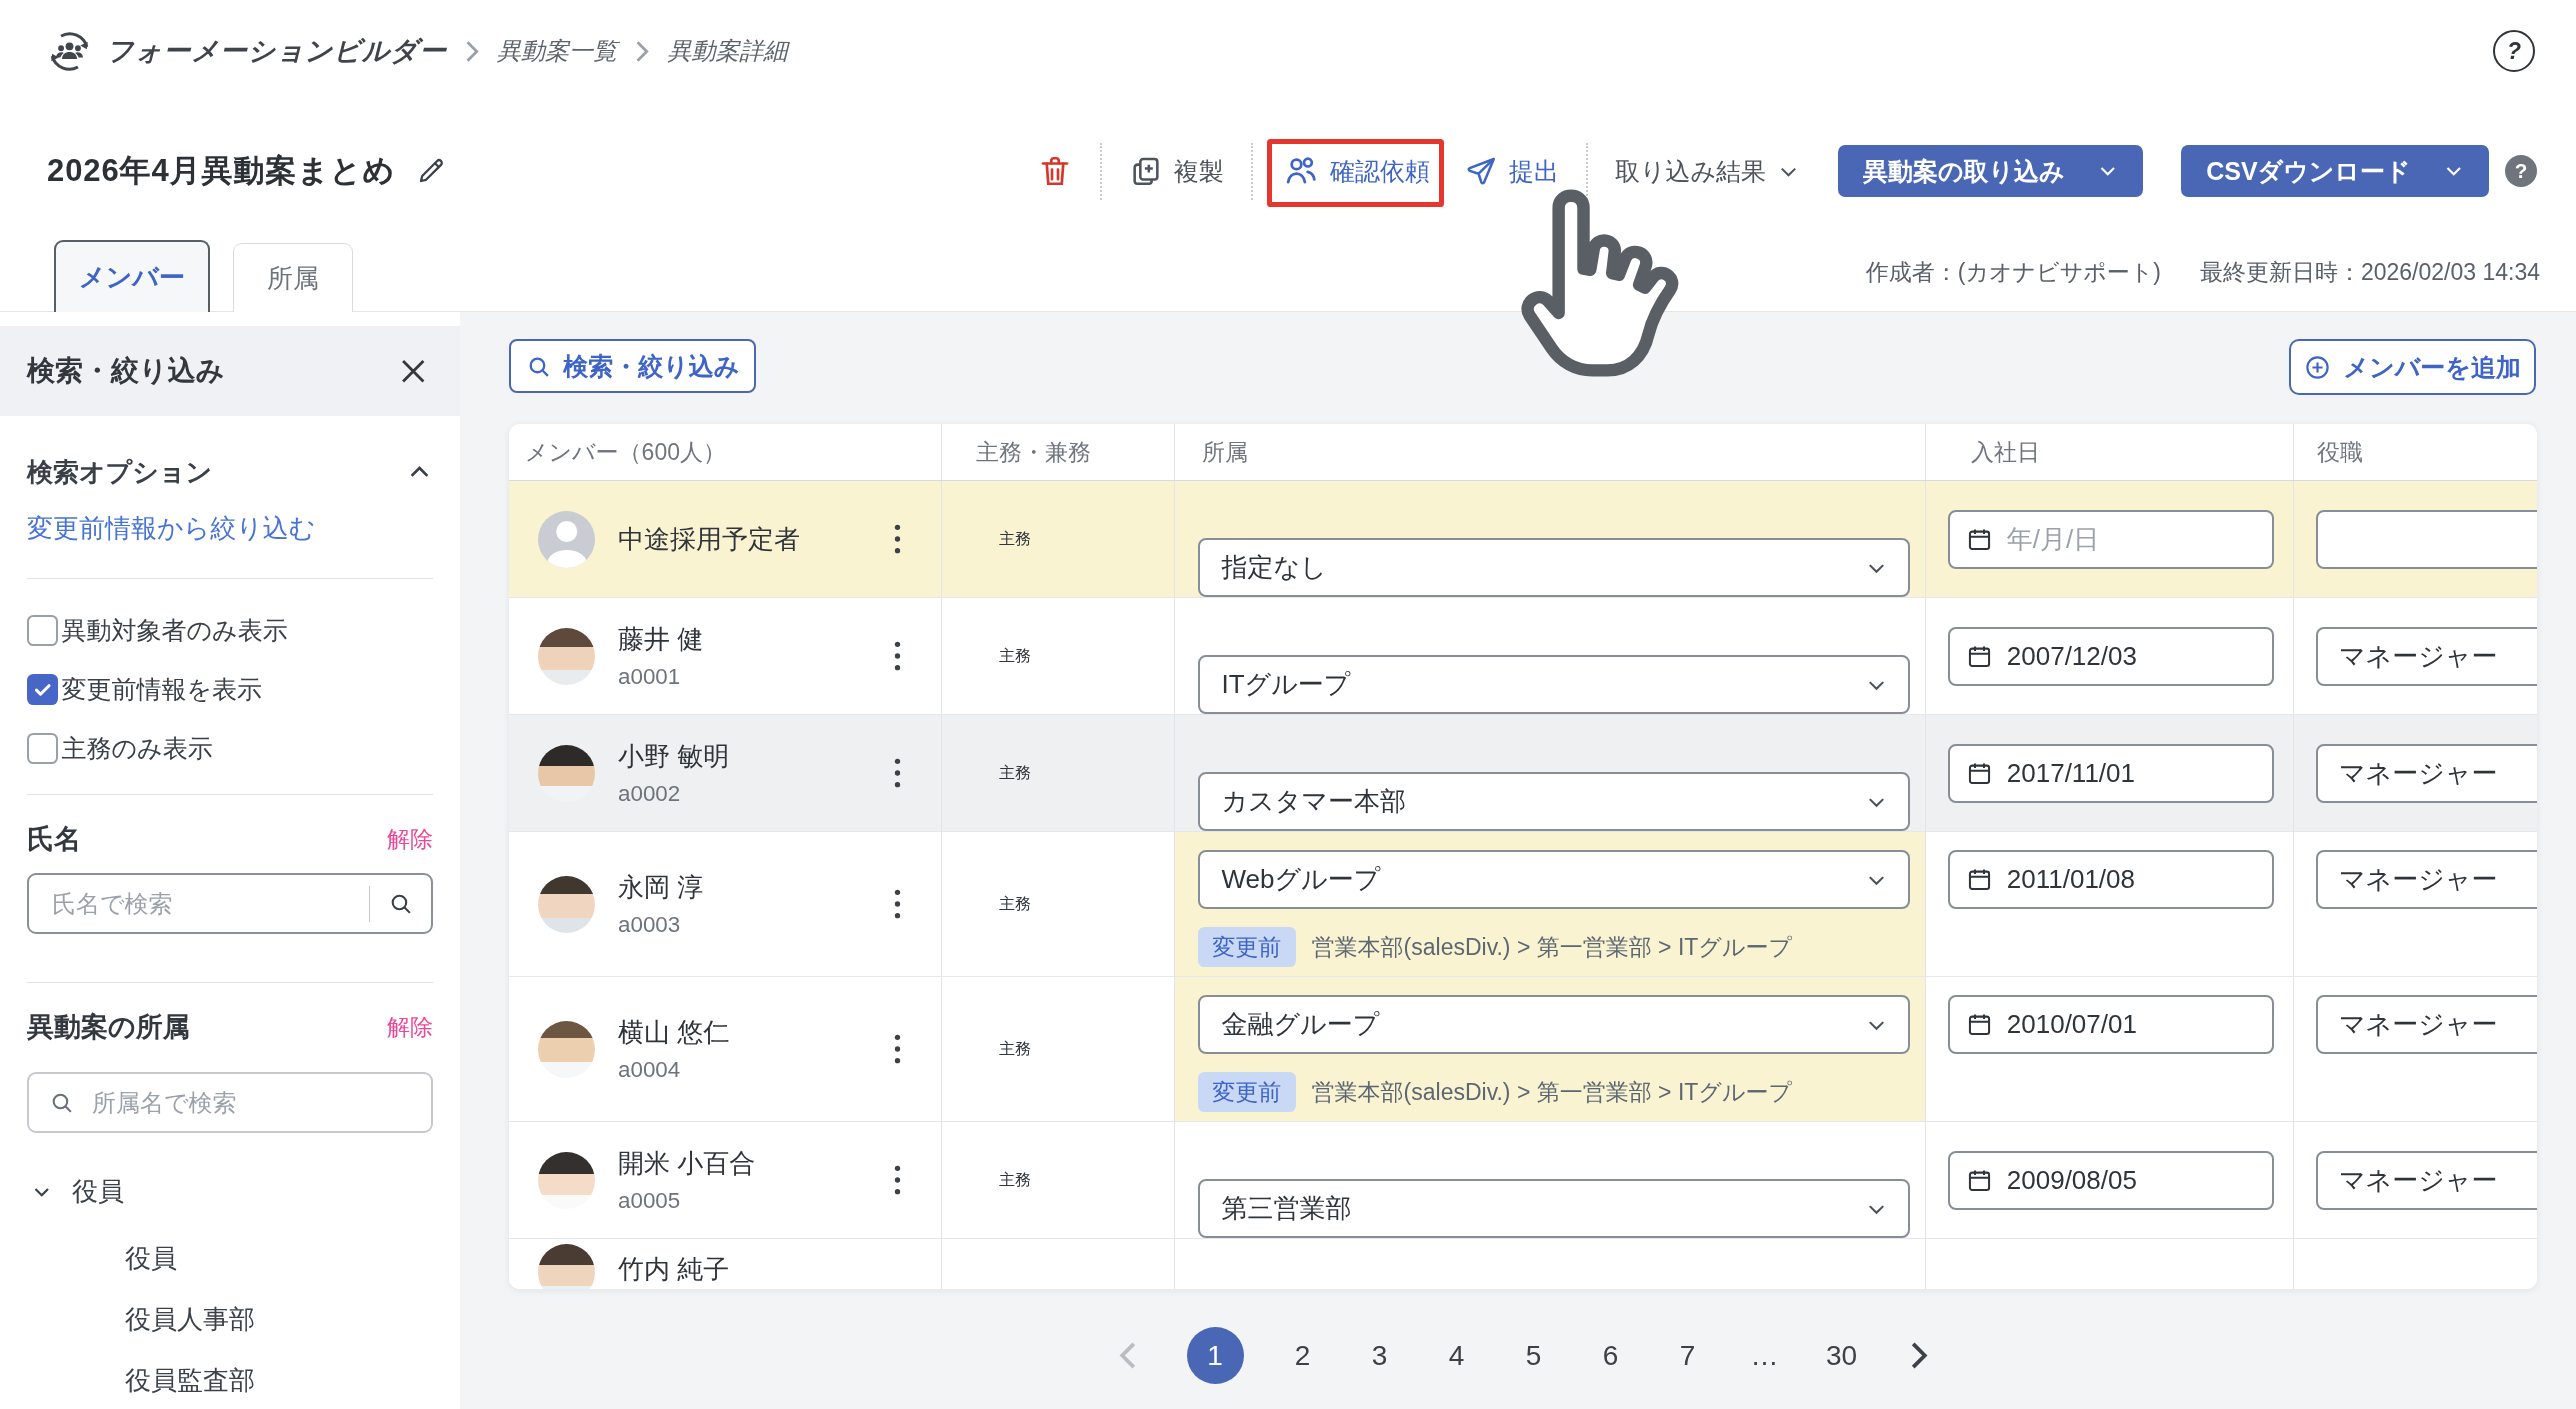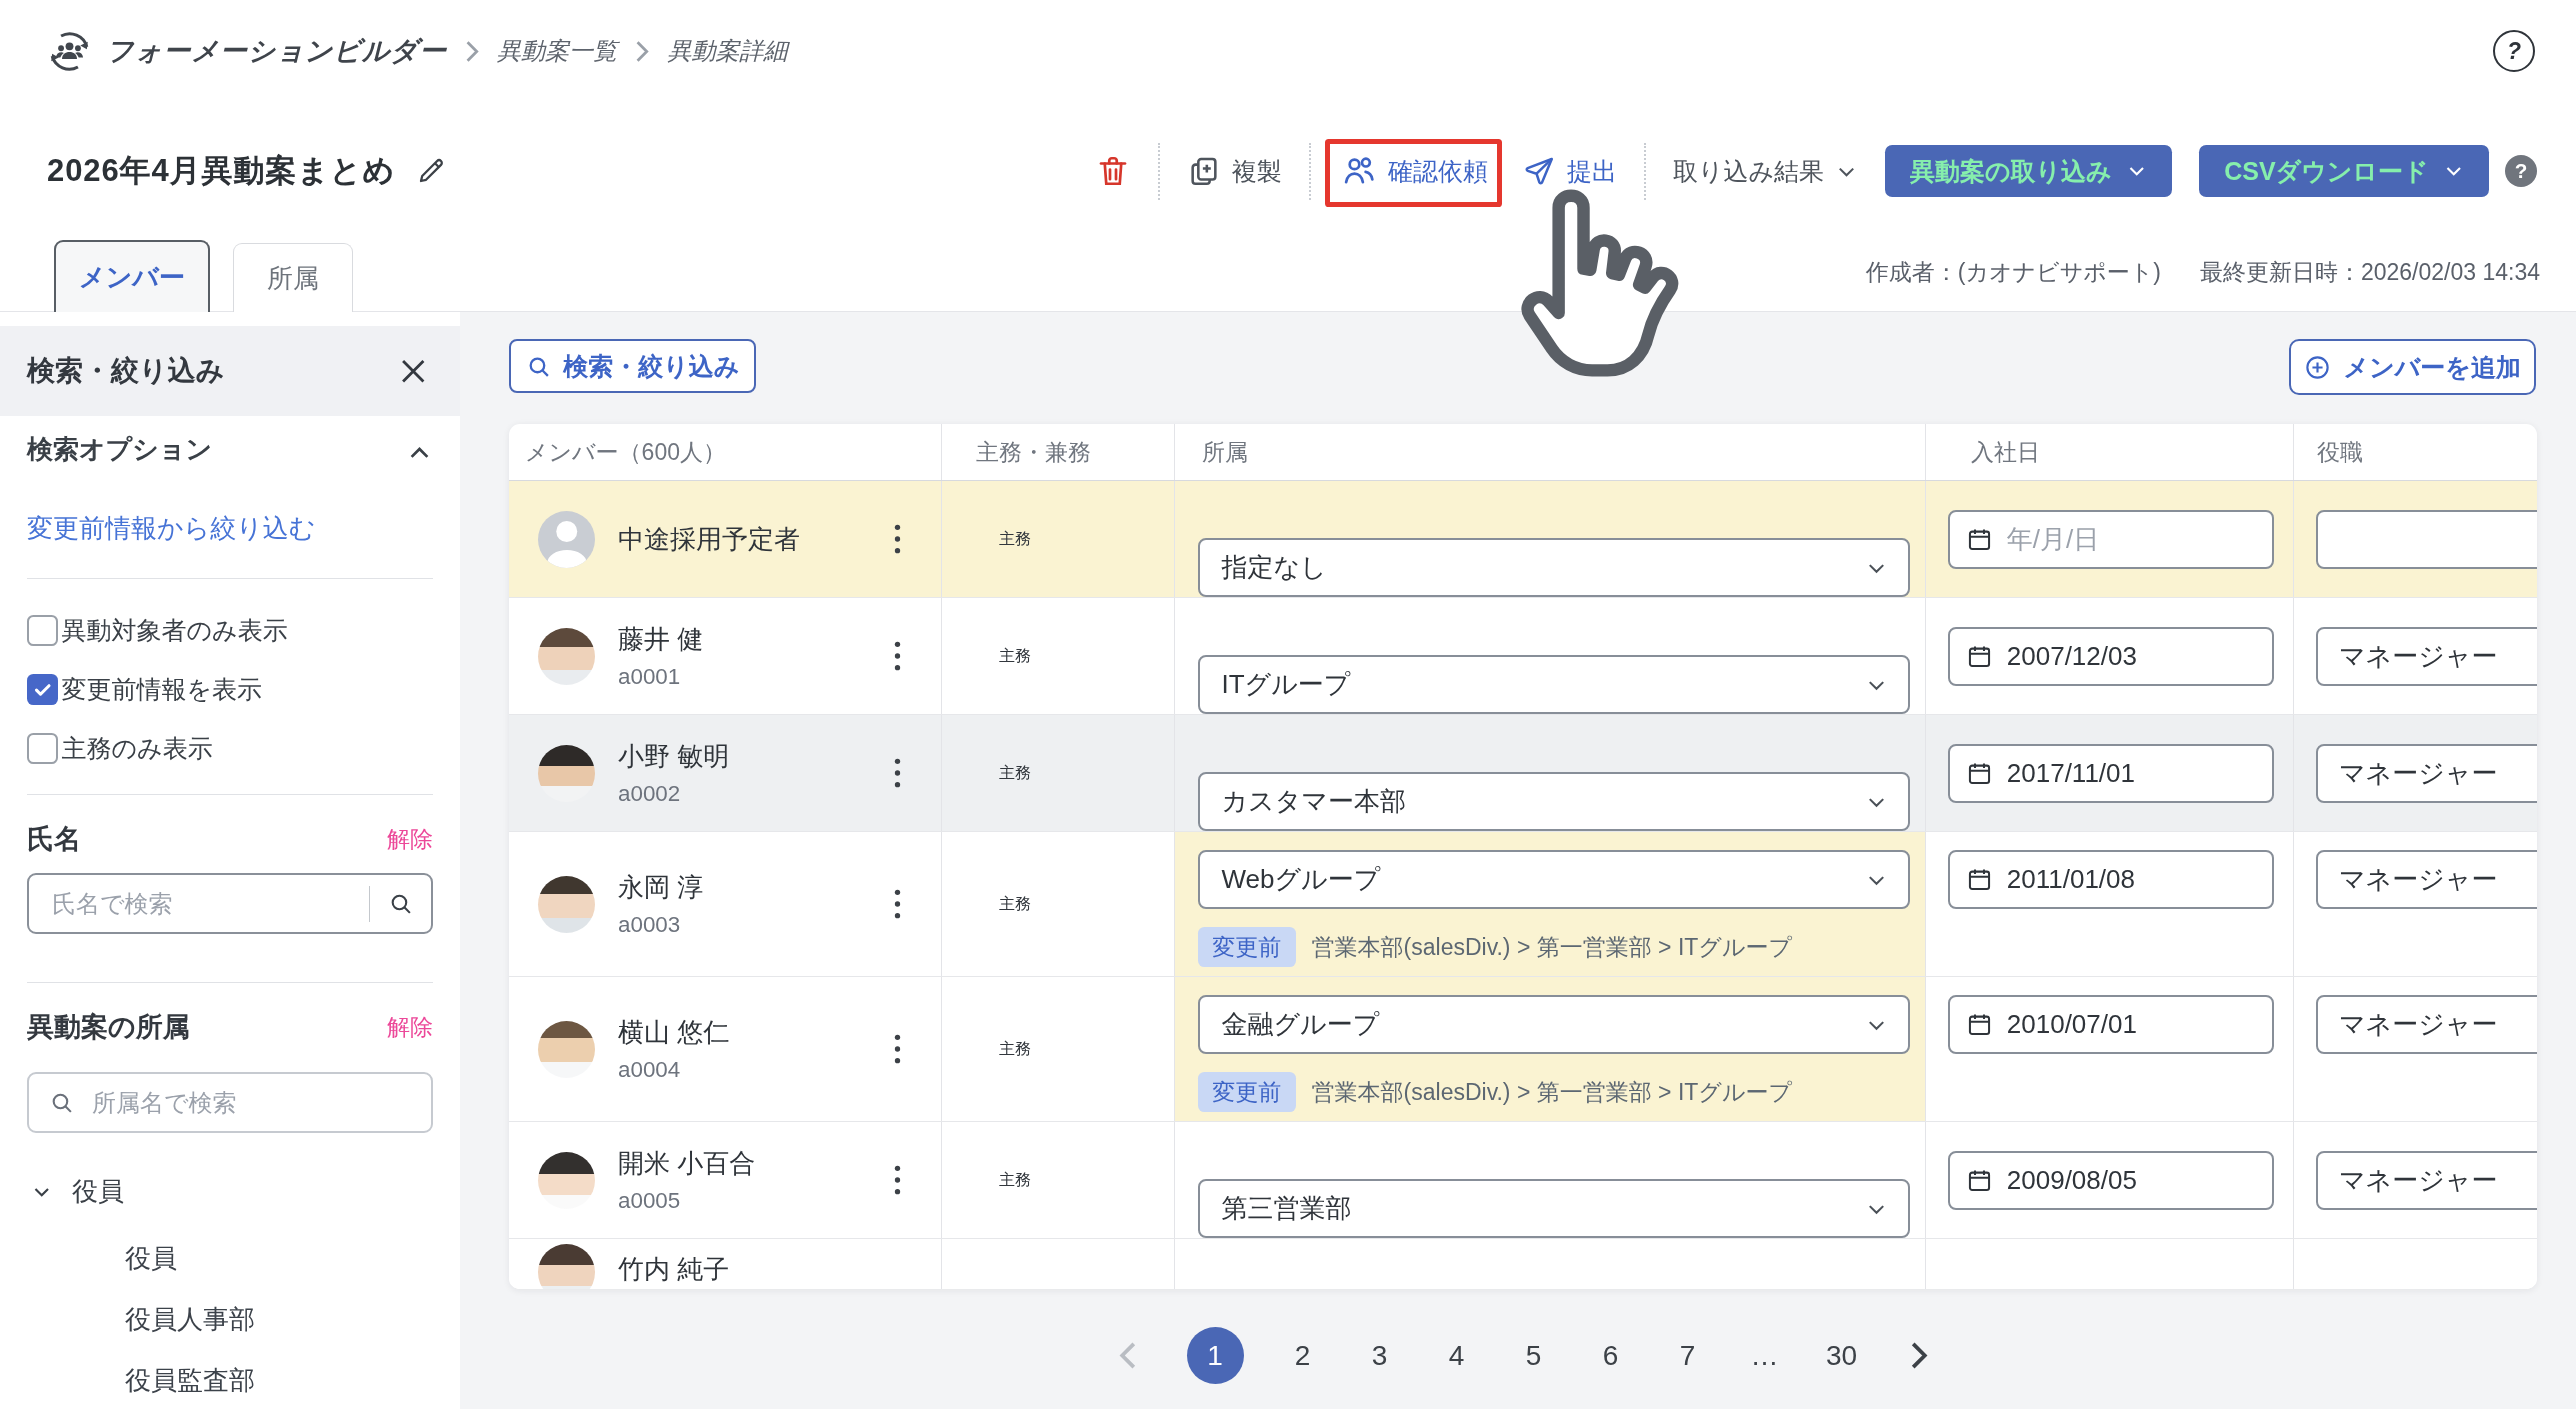--- a/index.html
+++ b/index.html
@@ -20,21 +20,21 @@
   .pagetitle{font-size:31px;font-weight:bold;color:#2c3136;letter-spacing:0.9px;}
   .pencil{margin-left:20px;}
   .titlerow .spacer{flex:1;}
   .toolbar{display:flex;align-items:center;}
   .tool{display:flex;align-items:center;gap:10.8px;font-size:25px;color:#4e545c;cursor:pointer;}
   .tool.blue{color:#3d64c6;}
   .vsep{width:0;height:57px;border-left:2.7px dotted #c8ccd2;margin:0 27px;}
   .boxed{position:relative;padding:5.4px 3.6px;}
   .boxed::after{content:"";position:absolute;inset:-9px -10.8px -12.5px -12.5px;border:5.4px solid #e5372e;border-radius:3.6px;pointer-events:none;}
   .mr28{margin-right:30.5px;}
-  .btn-primary{display:flex;align-items:center;gap:14px;background:#4a67b5;color:#86efac;font-size:25px;font-weight:bold;border-radius:7.2px;padding:0 25px;height:52px;margin-left:27px;cursor:pointer;}
+  .btn-primary{display:flex;align-items:center;gap:32px;background:#4a67b5;color:#ffffff;font-size:25px;font-weight:bold;border-radius:7.2px;padding:0 25px;height:52px;margin-left:38px;cursor:pointer;}
   .help-filled{width:32px;height:32px;border-radius:50%;background:#70757d;color:#fff;display:flex;align-items:center;justify-content:center;font-size:20.6px;font-weight:bold;margin-left:16px;}
   
   .tabs{position:absolute;bottom:-1.8px;left:54px;display:flex;align-items:flex-end;gap:23px;}
   .tab{box-sizing:border-box;border-radius:9px 9px 0 0;display:flex;align-items:center;justify-content:center;font-size:26px;cursor:pointer;}
   .tab.active{width:156px;height:73px;background:#f6f7f8;border:2.7px solid #585e65;border-bottom:none;color:#3d64c6;font-weight:bold;justify-content:center;}
   .tab.idle{width:120px;height:70px;background:#fff;border:1.8px solid #d9dbdf;border-bottom:none;color:#6e747c;}
   .metas{position:absolute;right:36px;bottom:23px;display:flex;gap:39px;font-size:23px;color:#5a606a;}
   
   .sidebar{position:absolute;top:312px;left:0;width:460px;bottom:0;background:#fff;}
   .sb-band{position:absolute;top:14.3px;left:0;right:0;height:90px;background:#f0f1f4;display:flex;align-items:center;padding:0 32px 0 27px;box-sizing:border-box;}
@@ -232,21 +232,21 @@
   </div>
 </div>
 
 <div class="sidebar">
   <div class="sb-band">
     <span class="sb-title">検索・絞り込み</span>
     <svg width="30.5" height="30.5" viewBox="0 0 24 24" stroke="#33383f" stroke-width="2.2" fill="none">
         <path d="M4 4l16 16M20 4L4 20"></path>
       </svg>
   </div>
-  <div class="sb-row" style="top:120px;align-items:flex-end;">
+  <div class="sb-row" style="top:143px;">
     <span class="sb-label">検索オプション</span>
     <svg width="27" height="27" viewBox="0 0 24 24" fill="none" stroke="#3a4047" stroke-width="2.4">
         <path d="M5 15l7-7 7 7"></path>
       </svg>
   </div>
   <div class="sb-link" style="top:199px;">変更前情報から絞り込む</div>
   <div class="sb-hr" style="top:266px;"></div>
   <div class="sb-row" style="top:289px;flex-direction:column;align-items:stretch;" id="cbxList">
       <div class="cbx-row">
         <span class="cbx"></span>

